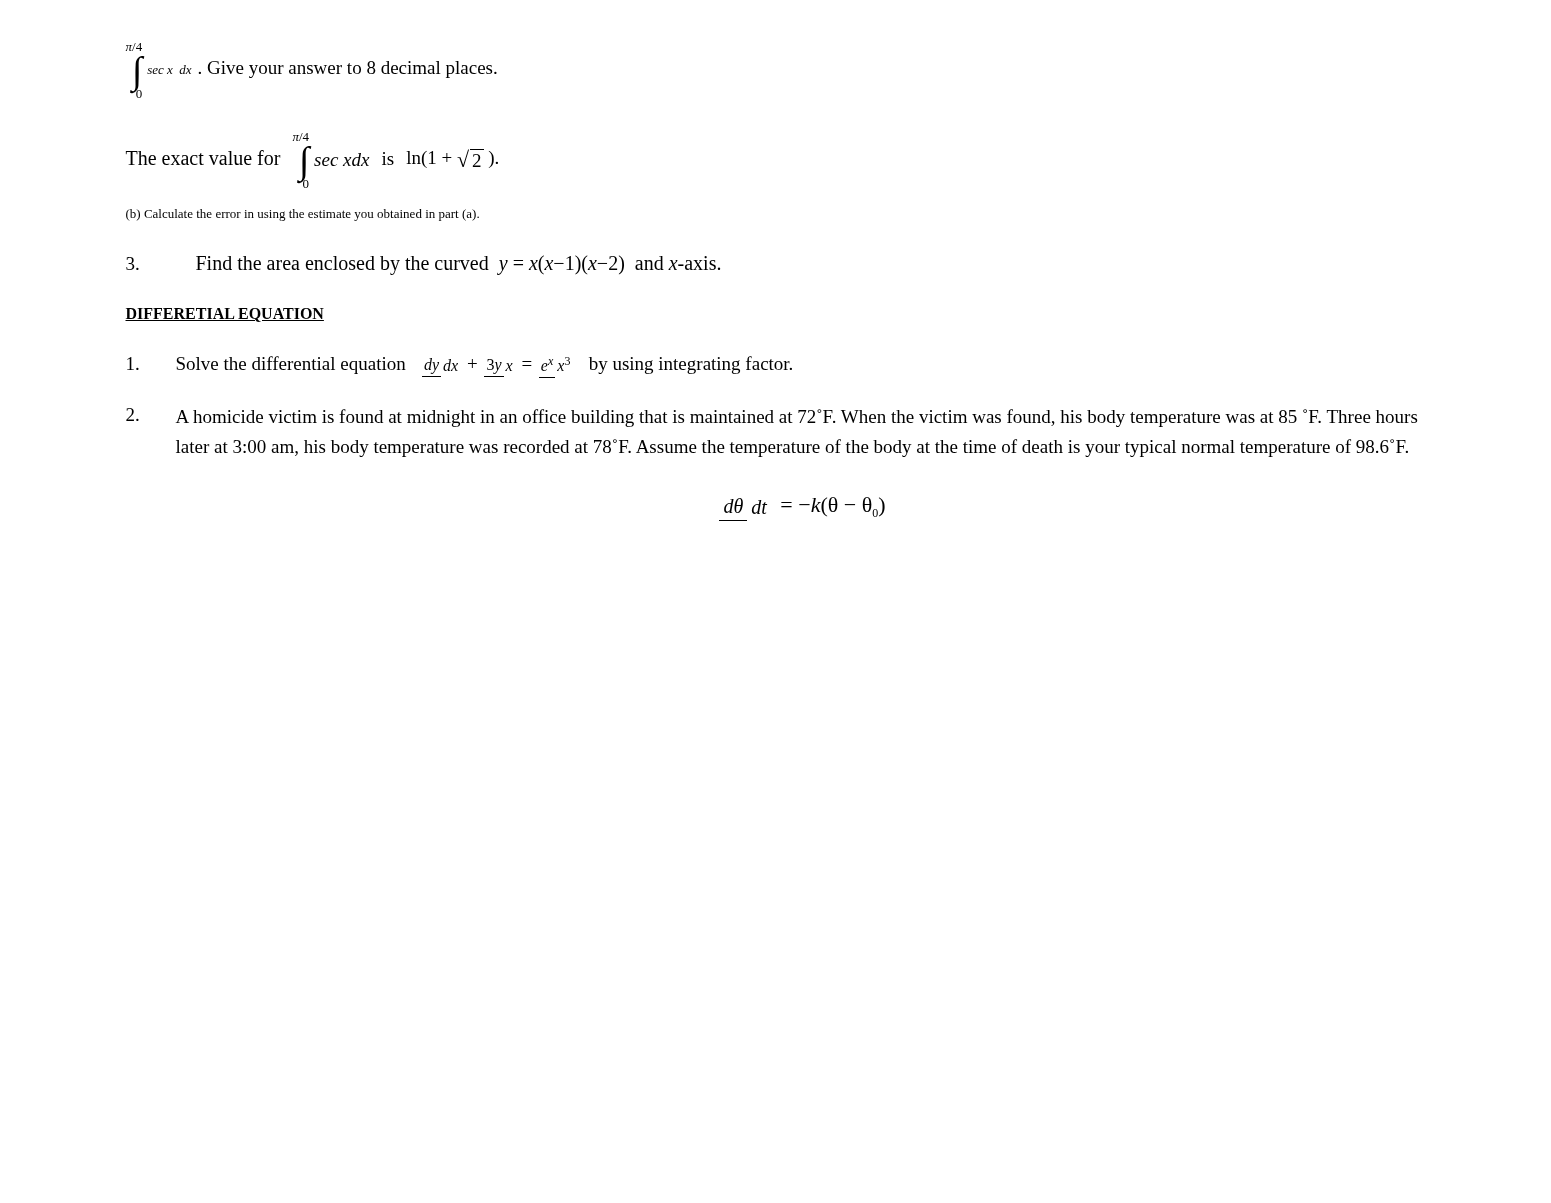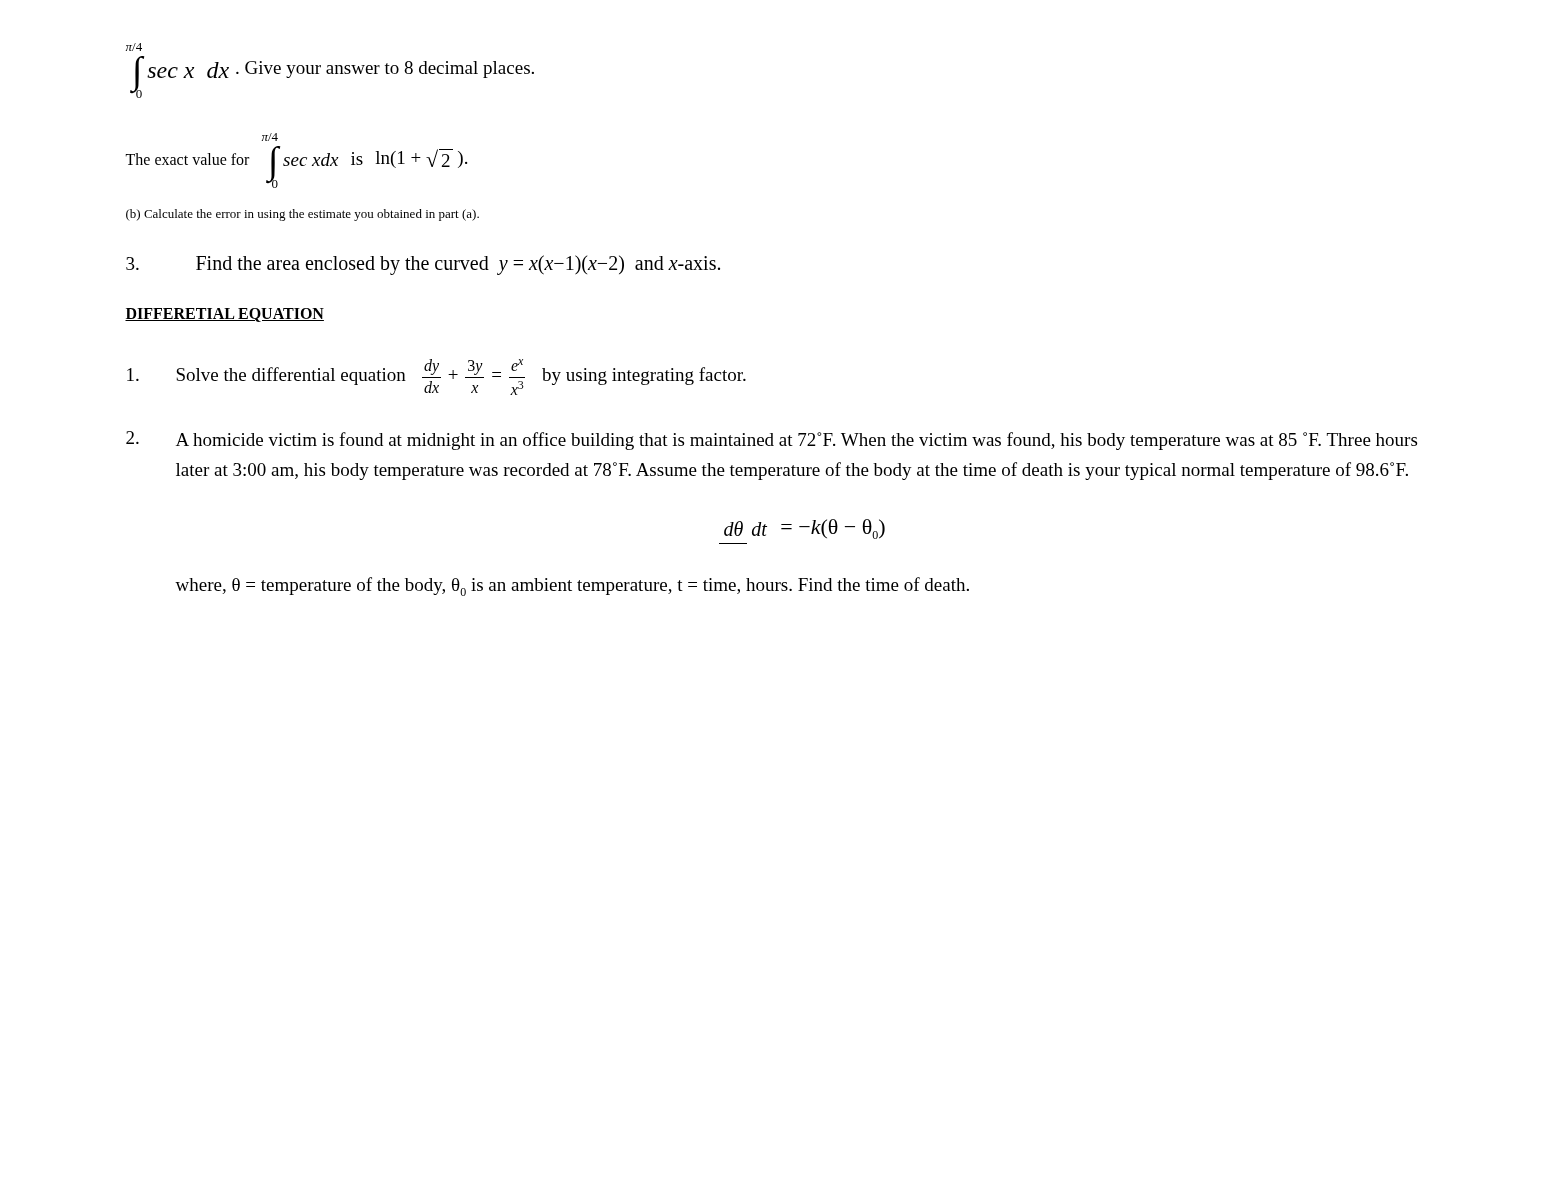--- a/index.html
+++ b/index.html
@@ -188,21 +188,21 @@
     }
 
     .frac-large .den {
       padding: 0 4px;
       font-size: 20px;
       line-height: 1.4;
     }
 
     .frac-inline {
       display: inline-flex;
-      flex-direction: column;
+      flex-direction: row;
       align-items: center;
       vertical-align: middle;
       margin: 0 2px;
     }
 
     .frac-inline .num {
       border-bottom: 1.5px solid #000;
       padding: 0 2px;
       font-size: 16px;
       line-height: 1.3;
@@ -220,28 +220,28 @@
 <div class="page-content">
 
   <div class="intro-line">
     <span>
       <span class="int-wrapper">
         <span class="int-symbol-group">
           <span class="int-upper"><span class="math-italic">π</span>/4</span>
           <span class="int-sign">∫</span>
           <span class="int-lower">0</span>
         </span>
-        <span style="margin-left:4px; font-size:24px;"><span class="math-italic">sec x &nbsp;dx</span></span>
+        <span style="margin-left:4px; font-size:13px;"><span class="math-italic">sec x &nbsp;dx</span></span>
       </span>
     </span>
     <span style="font-size:19px;">. Give your answer to 8 decimal places.</span>
   </div>
 
   <div class="exact-value-line">
-    <span style="font-size:16px;">The exact value for</span>
+    <span style="font-size:20px;">The exact value for</span>
     <span style="margin: 0 6px;">
       <span class="int-wrapper">
         <span class="int-symbol-group">
           <span class="int-upper"><span class="math-italic">π</span>/4</span>
           <span class="int-sign">∫</span>
           <span class="int-lower">0</span>
         </span>
         <span style="margin-left:4px; font-size:19px;"><span class="math-italic">sec xdx</span></span>
       </span>
     </span>
@@ -300,19 +300,16 @@
       <div class="centered-math">
         <span>
           <span class="frac-large">
             <span class="num"><span class="math-italic">dθ</span></span>
             <span class="den"><span class="math-italic">dt</span></span>
           </span>
           = −<span class="math-italic">k</span>(θ − θ<sub>0</sub>)
         </span>
       </div>
 
-      <p>
-        where, θ = temperature of the body, θ<sub>0</sub> is an ambient temperature, t = time, hours. Find the time of death.
-      </p>
     </div>
   </div>
 
 </div>
 
 </body></html>

